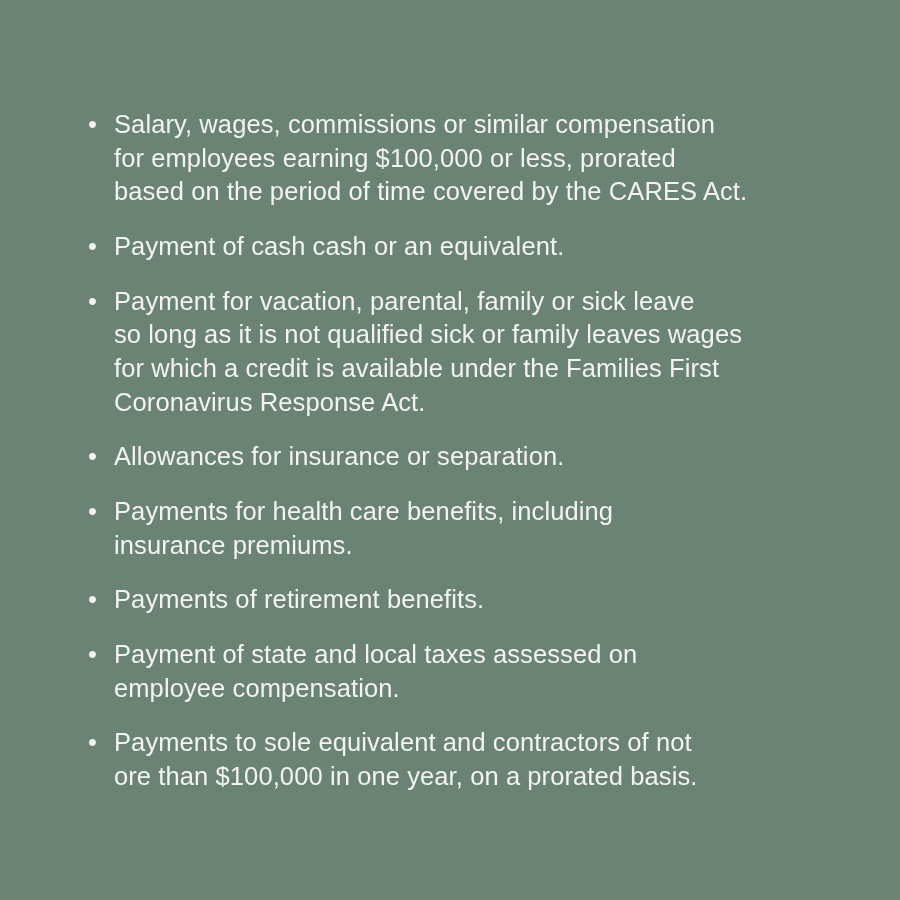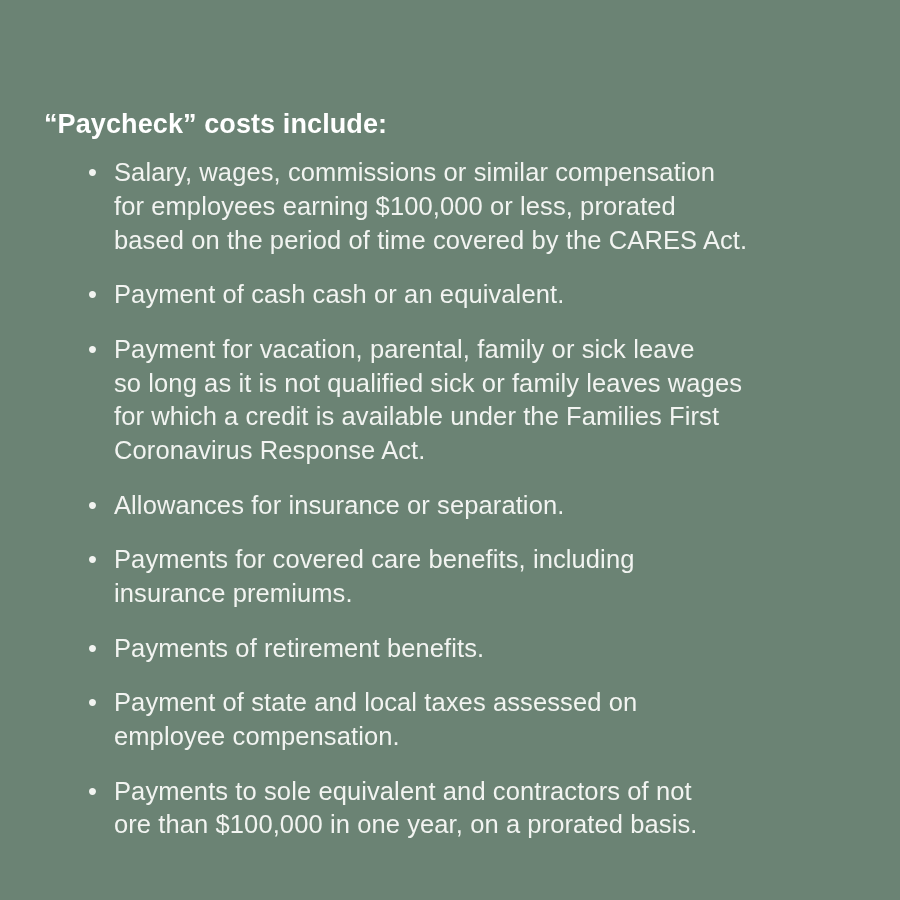--- a/index.html
+++ b/index.html
@@ -55,21 +55,20 @@
   }
   .bullet-text {
     display: block;
     white-space: pre-line;
   }
 </style>
 </head>
 <body>
 
 <div class="slide">
-  <h1 class="heading">“Paycheck” costs include:</h1>
   <ul class="bullet-list">
     <li class="bullet-item">
       <span class="bullet-dot">•</span>
       <span class="bullet-text">Salary, wages, commissions or similar compensation
 for employees earning $100,000 or less, prorated
 based on the period of time covered by the CARES Act.</span>
     </li>
     <li class="bullet-item">
       <span class="bullet-dot">•</span>
       <span class="bullet-text">Payment of cash cash or an equivalent.</span>
@@ -80,21 +79,21 @@
 so long as it is not qualified sick or family leaves wages
 for which a credit is available under the Families First
 Coronavirus Response Act.</span>
     </li>
     <li class="bullet-item">
       <span class="bullet-dot">•</span>
       <span class="bullet-text">Allowances for insurance or separation.</span>
     </li>
     <li class="bullet-item">
       <span class="bullet-dot">•</span>
-      <span class="bullet-text">Payments for covered care benefits, including
+      <span class="bullet-text">Payments for health care benefits, including
 insurance premiums.</span>
     </li>
     <li class="bullet-item">
       <span class="bullet-dot">•</span>
       <span class="bullet-text">Payments of retirement benefits.</span>
     </li>
     <li class="bullet-item">
       <span class="bullet-dot">•</span>
       <span class="bullet-text">Payment of state and local taxes assessed on
 employee compensation.</span>

